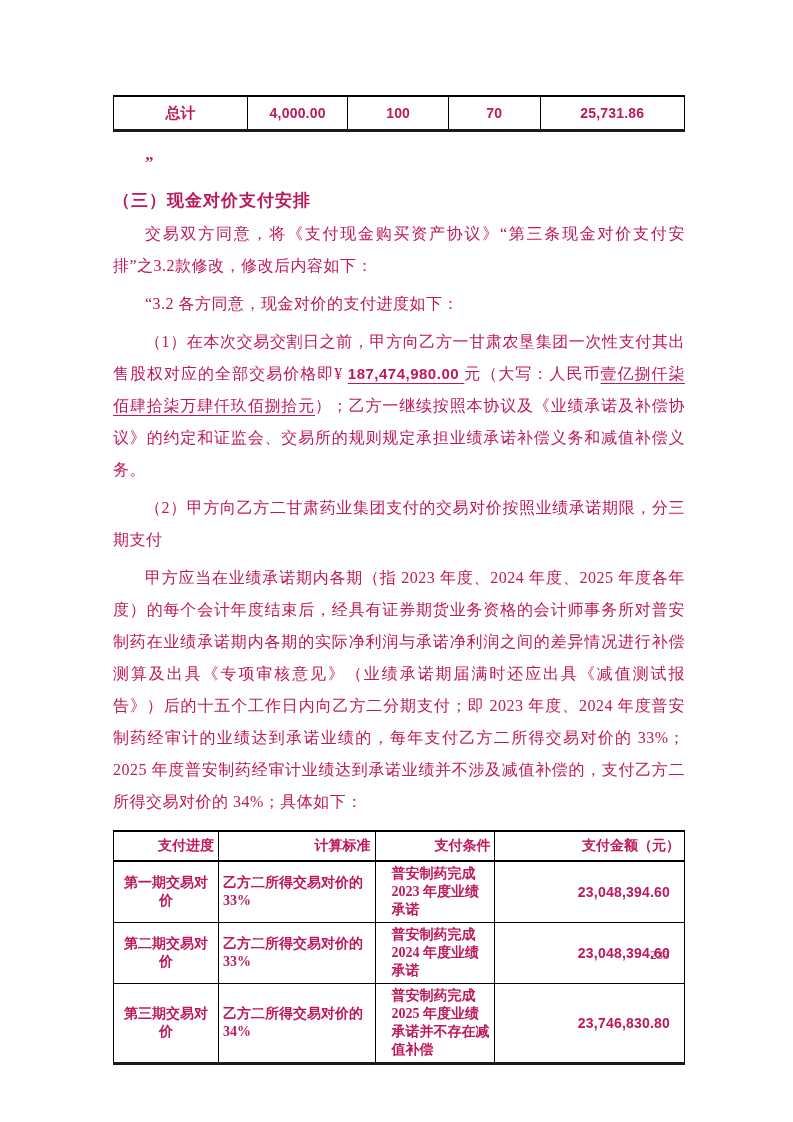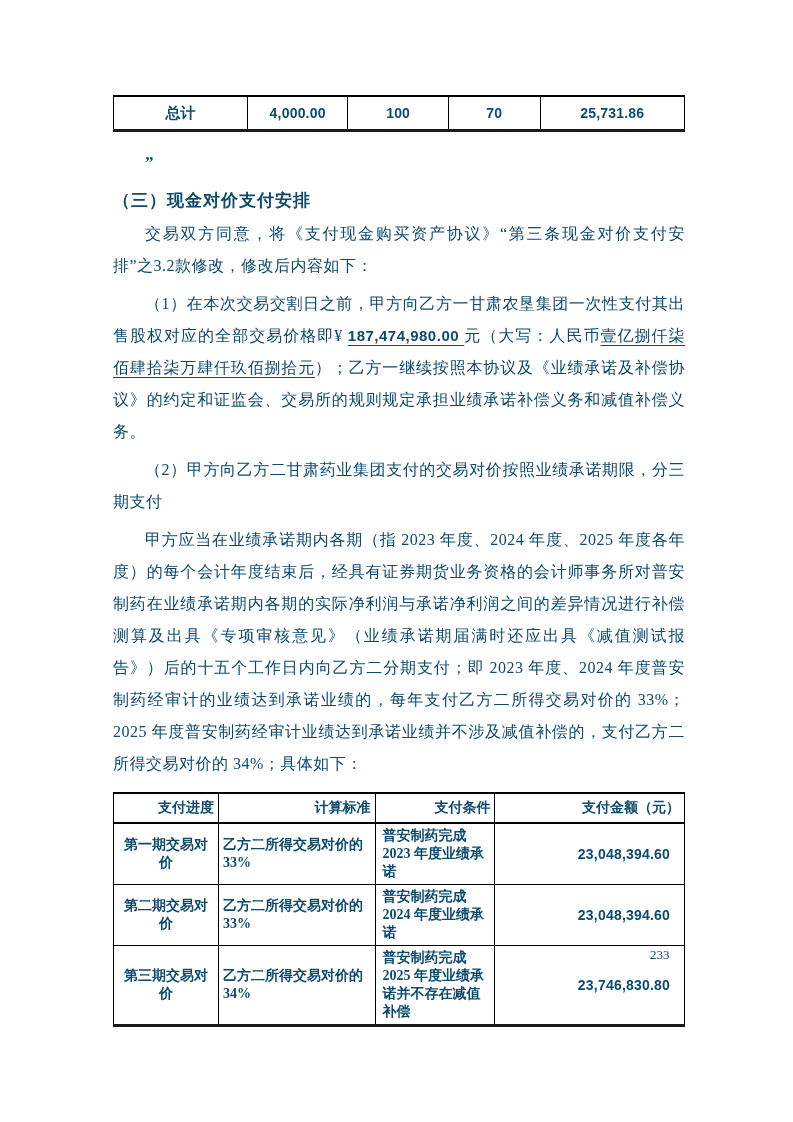--- a/index.html
+++ b/index.html
@@ -3,21 +3,21 @@
 <meta charset="utf-8">
 <style>
   html, body { margin:0; padding:0; background:#e8e8e8; }
   .page {
     position: relative;
     width: 793px;
     height: 1122px;
     background: #ffffff;
     margin: 0 auto;
     font-family: "Liberation Serif", "DejaVu Serif", serif;
-    color: #0c4a6e;
+    color: #be185d;
     overflow: hidden;
   }
   .content {
     position: absolute;
     left: 113px;
     top: 95px;
     width: 572px;
   }
 
   
@@ -86,21 +86,21 @@
     line-height: 18px;
   }
   .pay-table th {
     font-weight: bold;
     text-align: right;
     height: 22px;
     border-bottom: 2px solid #000;
   }
   .pay-table .c-stage   { text-align: center; font-weight: bold; }
   .pay-table .c-std     { font-weight: bold; }
-  .pay-table .c-cond    { text-align: left; font-weight: bold; padding-left: 7px; padding-right: 4px; }
+  .pay-table .c-cond    { text-align: left; font-weight: bold; padding-left: 16px; padding-right: 4px; }
   .pay-table .c-amt     { text-align: right; padding-right: 14px; }
 
   .page-number {
     position: absolute;
     left: 650px;
     top: 947px;
     font-size: 13px;
     font-family: "Liberation Serif", serif;
   }
 </style>
@@ -128,20 +128,21 @@
       </tr>
     </tbody>
       </table>
 
     <div class="quote-line">”</div>
 
     <h2 class="heading">（三）现金对价支付安排</h2>
 
     <p class="para first">交易双方同意，将《支付现金购买资产协议》“第三条现金对价支付安排”之3.2款修改，修改后内容如下：</p>
 
+    <p class="para">“3.2 各方同意，现金对价的支付进度如下：</p>
 
     <p class="para"><span>（1）在本次交易交割日之前，甲方向乙方一甘肃农垦集团一次性支付其出售股权对应的全部交易价格即¥ </span><span class="u amt-inline">187,474,980.00 </span><span>元（大写：人民币</span><span class="u">壹亿捌仟柒佰肆拾柒万肆仟玖佰捌拾元</span><span>）；乙方一继续按照本协议及《业绩承诺及补偿协议》的约定和证监会、交易所的规则规定承担业绩承诺补偿义务和减值补偿义务。</span></p>
 
     <p class="para">（2）甲方向乙方二甘肃药业集团支付的交易对价按照业绩承诺期限，分三期支付</p>
 
     <p class="para">甲方应当在业绩承诺期内各期（指 2023 年度、2024 年度、2025 年度各年度）的每个会计年度结束后，经具有证券期货业务资格的会计师事务所对普安制药在业绩承诺期内各期的实际净利润与承诺净利润之间的差异情况进行补偿测算及出具《专项审核意见》（业绩承诺期届满时还应出具《减值测试报告》）后的十五个工作日内向乙方二分期支付；即 2023 年度、2024 年度普安制药经审计的业绩达到承诺业绩的，每年支付乙方二所得交易对价的 33%；2025 年度普安制药经审计业绩达到承诺业绩并不涉及减值补偿的，支付乙方二所得交易对价的 34%；具体如下：</p>
 
     <table class="pay-table">
       <colgroup>
         <col style="width:18.4%">

